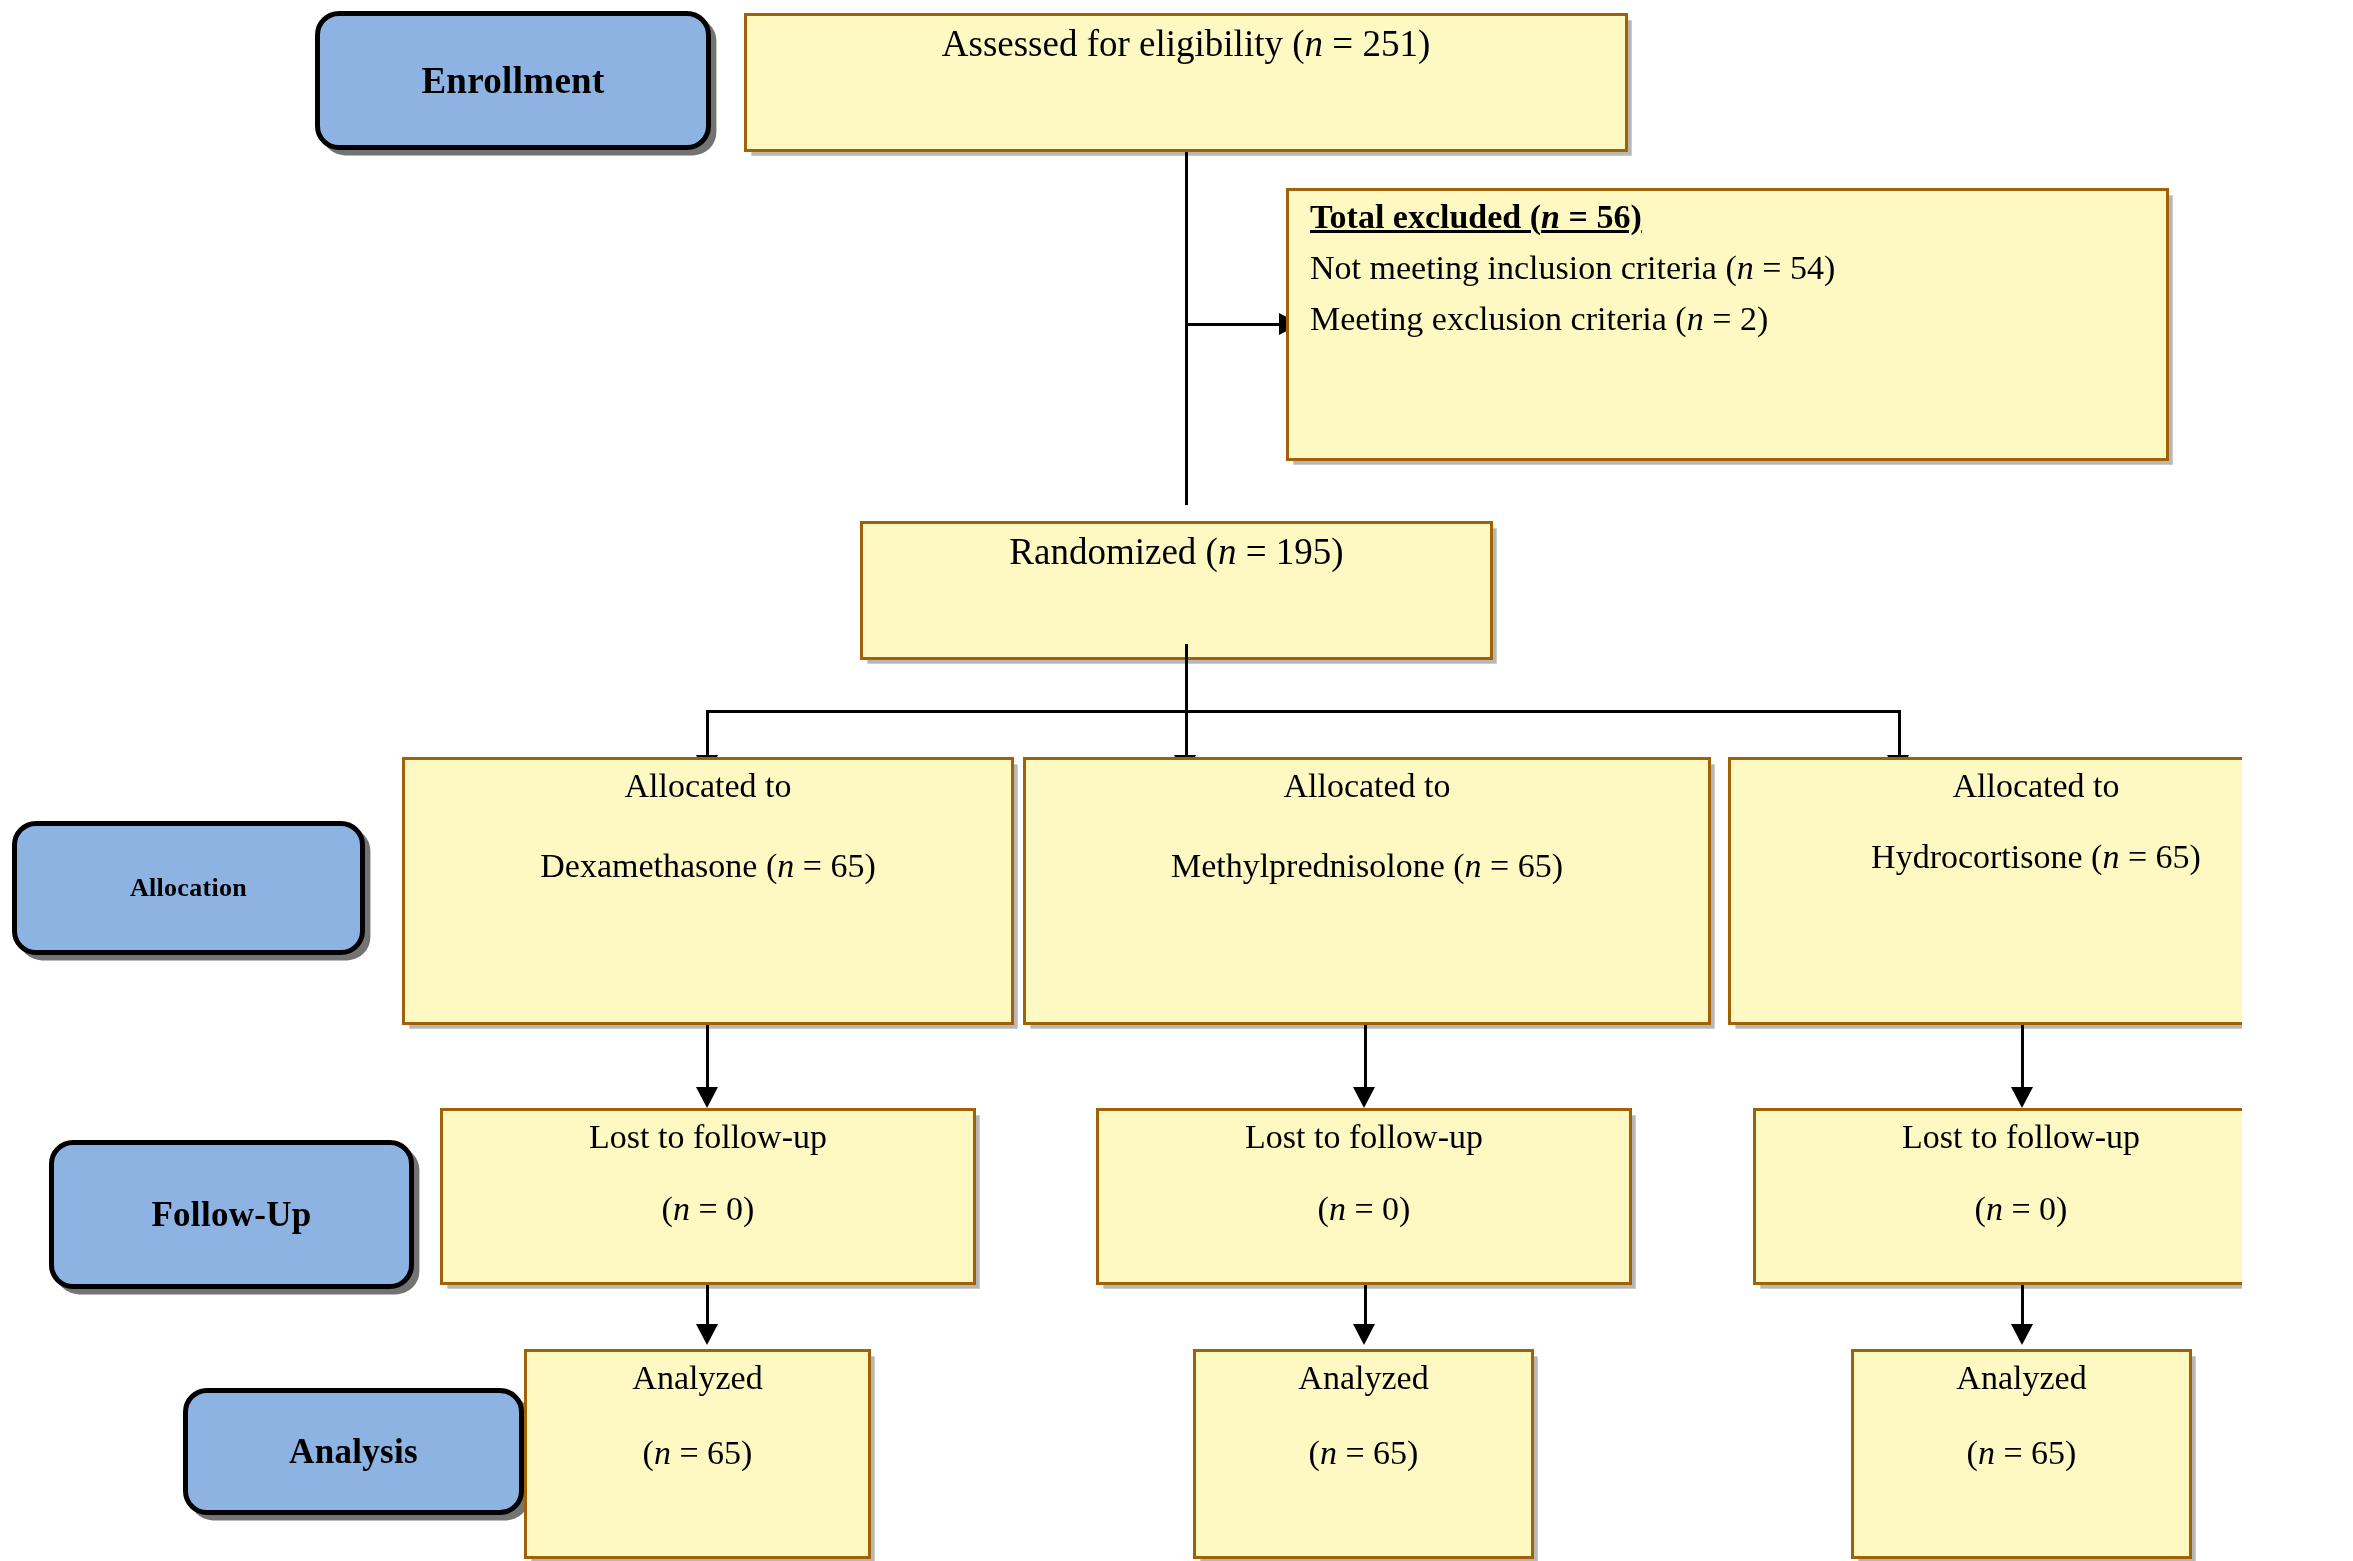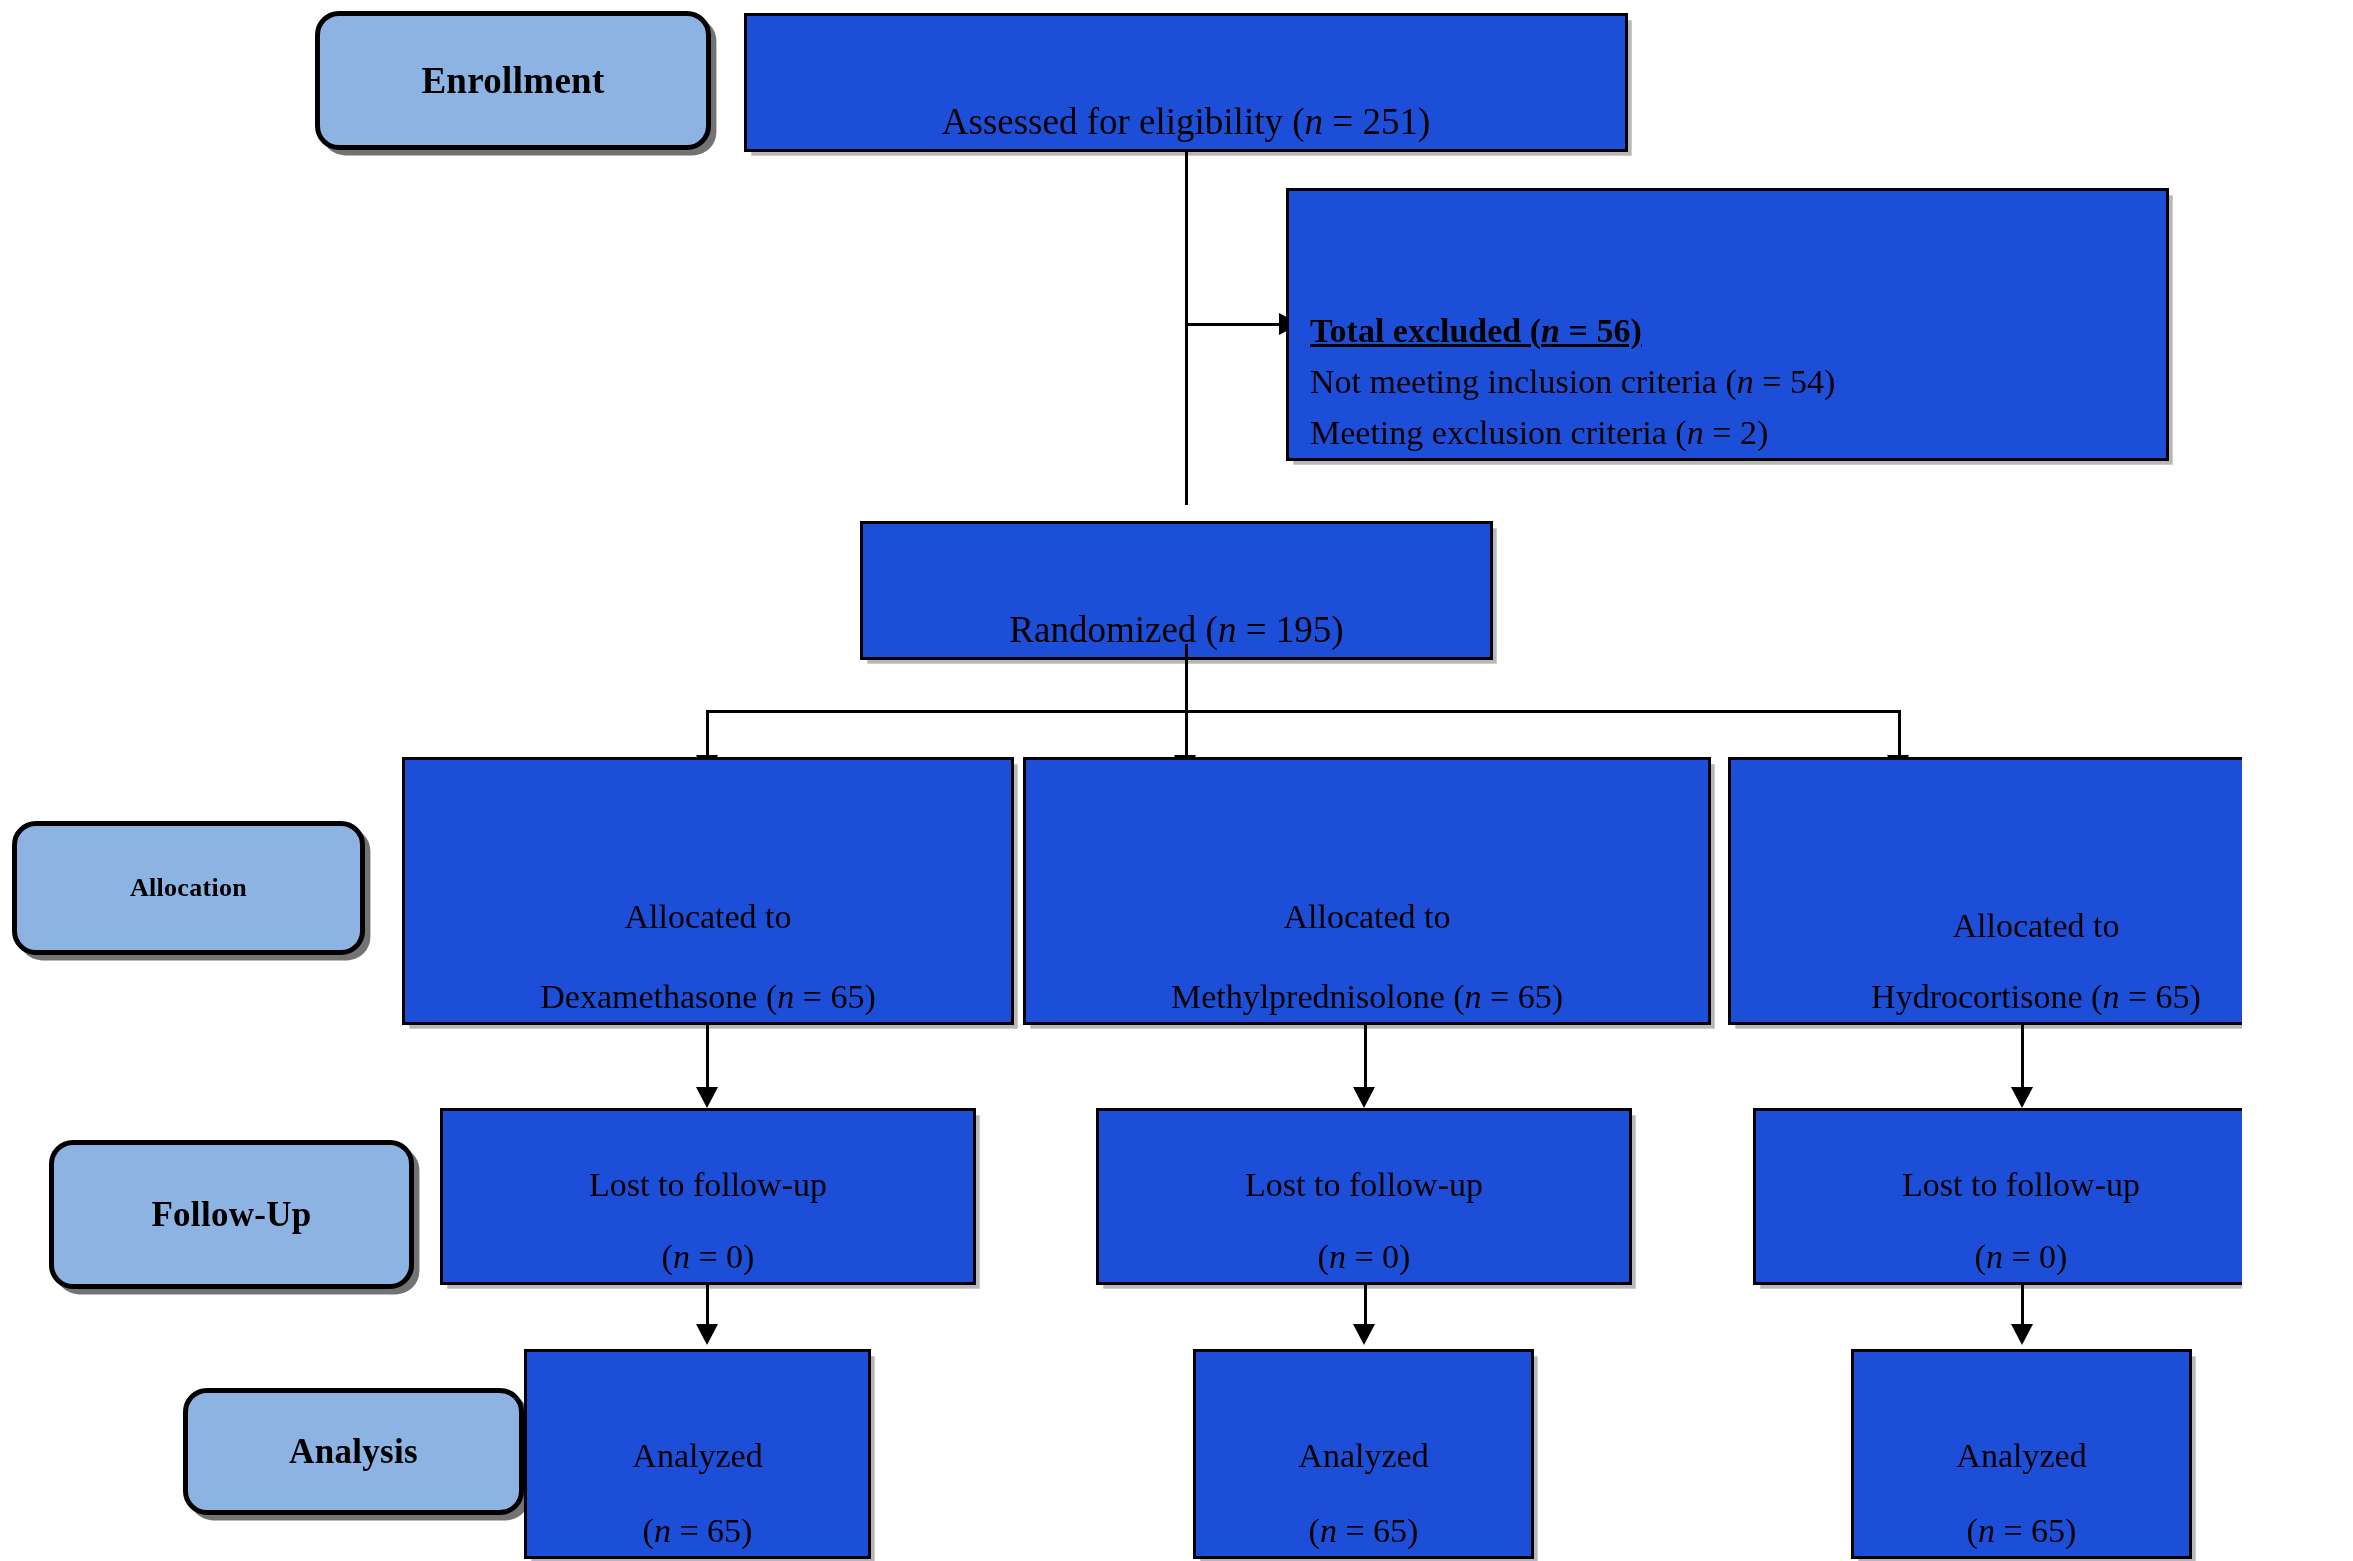--- a/index.html
+++ b/index.html
@@ -31,27 +31,27 @@
     justify-content: center;
     color: #000000;
     font-weight: bold;
     letter-spacing: 0.3px;
     box-shadow: 6px 6px 0 -0.6px rgba(0,0,0,0.55);
   }
 
   
   .pbox {
     position: absolute;
-    background: #1d4ed8;
-    border: 3px solid #000000;
+    background: #fef9c3;
+    border: 3px solid #a16207;
     box-sizing: border-box;
     display: flex;
     flex-direction: column;
     align-items: center;
-    justify-content: flex-end;
+    justify-content: flex-start;
     color: #000000;
     box-shadow: 5.5px 5.5px 0 -1.8px #b7b7b7;
   }
   .pbox .ln {
     display: block;
     width: 100%;
     text-align: center;
     line-height: 1.5;
     white-space: nowrap;
   }

